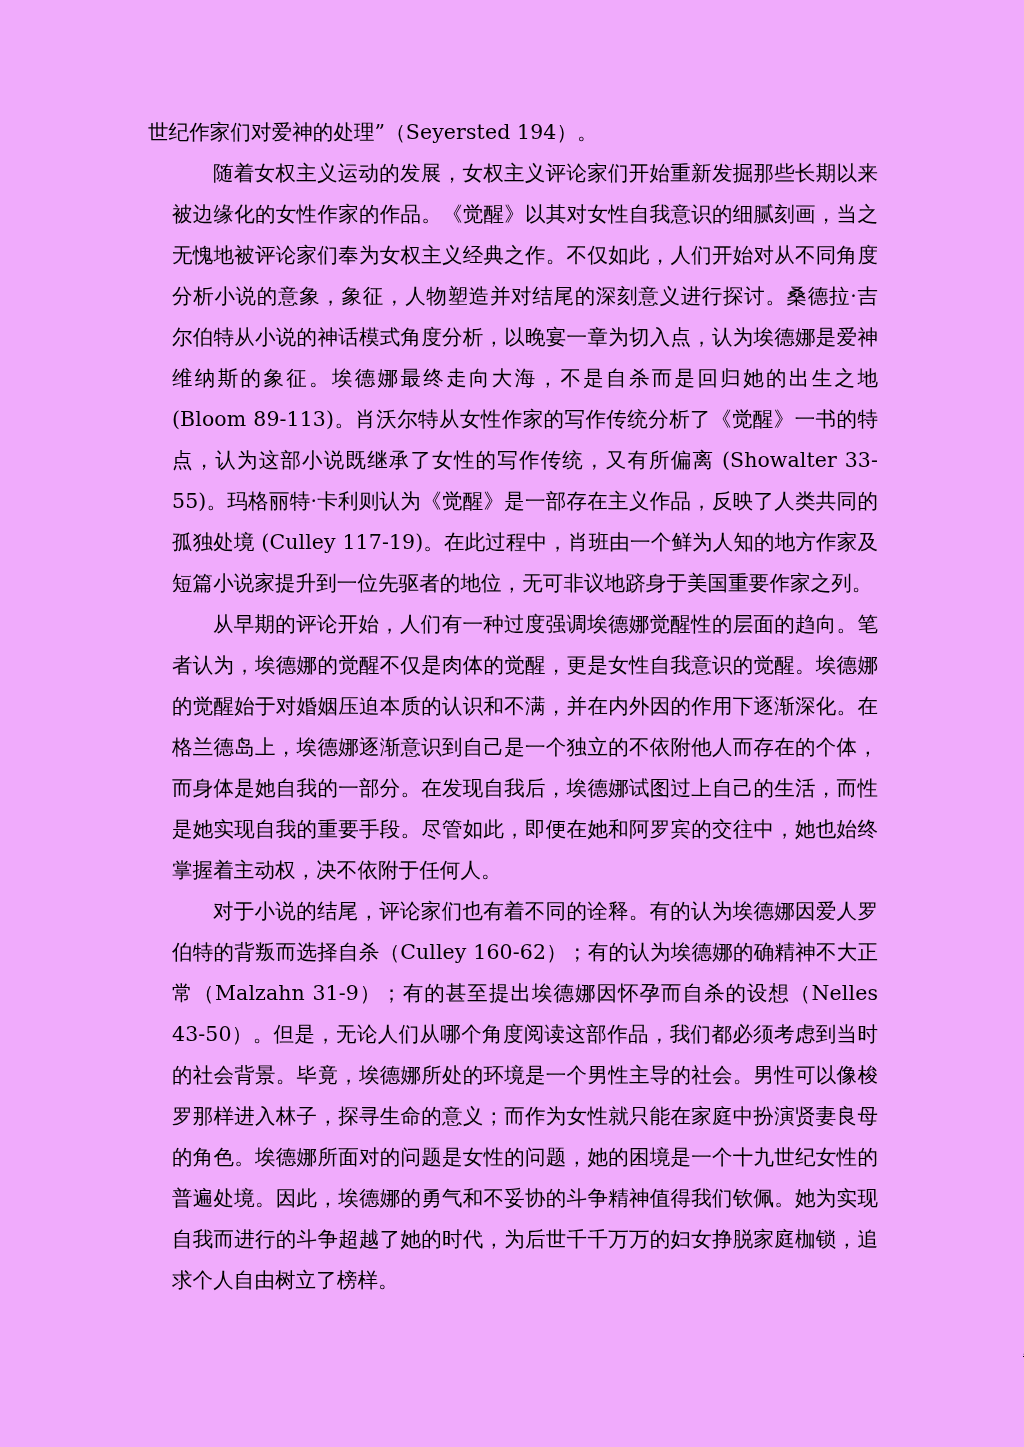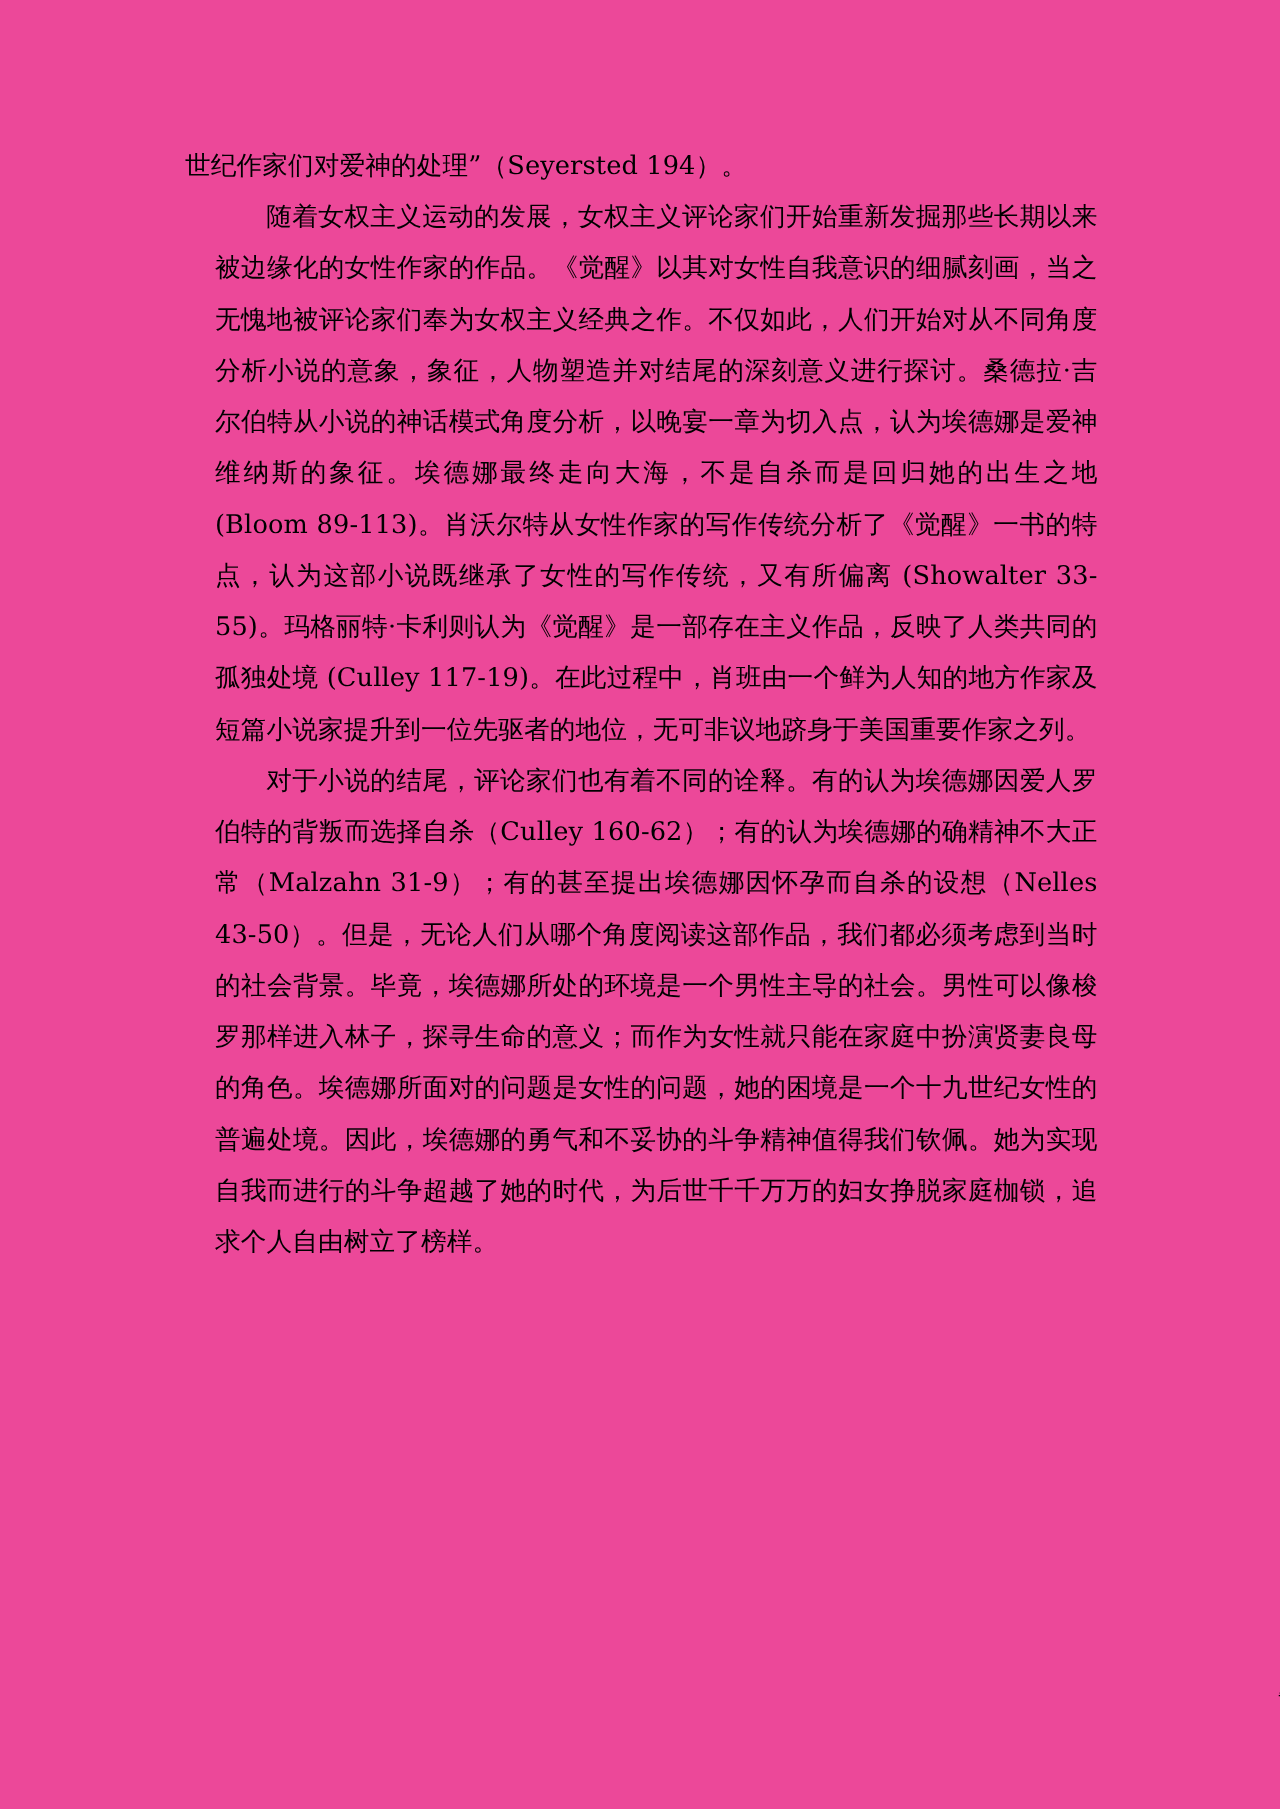--- a/index.html
+++ b/index.html
@@ -15,21 +15,21 @@
     font-family: "DejaVu Serif", "Liberation Serif", serif;
     color: #000000;
     overflow: hidden;
   }
   .page {
     position: absolute;
     top: 0;
     left: 0;
     width: 1024px;
     height: 1447px;
-    background: #ec4899;
+    background: #f0abfc;
   }
   .content {
     position: absolute;
     top: 112px;
     left: 148px;
     width: 730px;
   }
   .para {
     font-size: 20.5px;
     line-height: 41px;
@@ -58,16 +58,17 @@
     text-decoration: underline;
   }
 </style>
 </head>
 <body>
 
 <div class="page">
   <div class="content">
     <p class="para first">世纪作家们对爱神的处理”（Seyersted 194）。</p>
     <p class="para indent">随着女权主义运动的发展，女权主义评论家们开始重新发掘那些长期以来被边缘化的女性作家的作品。《觉醒》以其对女性自我意识的细腻刻画，当之无愧地被评论家们奉为女权主义经典之作。不仅如此，人们开始对从不同角度分析小说的意象，象征，人物塑造并对结尾的深刻意义进行探讨。桑德拉·吉尔伯特从小说的神话模式角度分析，以晚宴一章为切入点，认为埃德娜是爱神维纳斯的象征。埃德娜最终走向大海，不是自杀而是回归她的出生之地 (Bloom 89-113)。肖沃尔特从女性作家的写作传统分析了《觉醒》一书的特点，认为这部小说既继承了女性的写作传统，又有所偏离 (Showalter 33-55)。玛格丽特·卡利则认为《觉醒》是一部存在主义作品，反映了人类共同的孤独处境 (Culley 117-19)。在此过程中，肖班由一个鲜为人知的地方作家及短篇小说家提升到一位先驱者的地位，无可非议地跻身于美国重要作家之列。</p>
+    <p class="para indent">从早期的评论开始，人们有一种过度强调埃德娜觉醒性的层面的趋向。笔者认为，埃德娜的觉醒不仅是肉体的觉醒，更是女性自我意识的觉醒。埃德娜的觉醒始于对婚姻压迫本质的认识和不满，并在内外因的作用下逐渐深化。在格兰德岛上，埃德娜逐渐意识到自己是一个独立的不依附他人而存在的个体，而身体是她自我的一部分。在发现自我后，埃德娜试图过上自己的生活，而性是她实现自我的重要手段。尽管如此，即便在她和阿罗宾的交往中，她也始终掌握着主动权，决不依附于任何人。</p>
     <p class="para indent">对于小说的结尾，评论家们也有着不同的诠释。有的认为埃德娜因爱人罗伯特的背叛而选择自杀（Culley 160-62）；有的认为埃德娜的确精神不大正常（Malzahn 31-9）；有的甚至提出埃德娜因怀孕而自杀的设想（Nelles 43-50）。但是，无论人们从哪个角度阅读这部作品，我们都必须考虑到当时的社会背景。毕竟，埃德娜所处的环境是一个男性主导的社会。男性可以像梭罗那样进入林子，探寻生命的意义；而作为女性就只能在家庭中扮演贤妻良母的角色。埃德娜所面对的问题是女性的问题，她的困境是一个十九世纪女性的普遍处境。因此，埃德娜的勇气和不妥协的斗争精神值得我们钦佩。她为实现自我而进行的斗争超越了她的时代，为后世千千万万的妇女挣脱家庭枷锁，追求个人自由树立了榜样。</p>
   </div>
   <div class="page-number">28</div>
 </div>
 
 </body></html>

